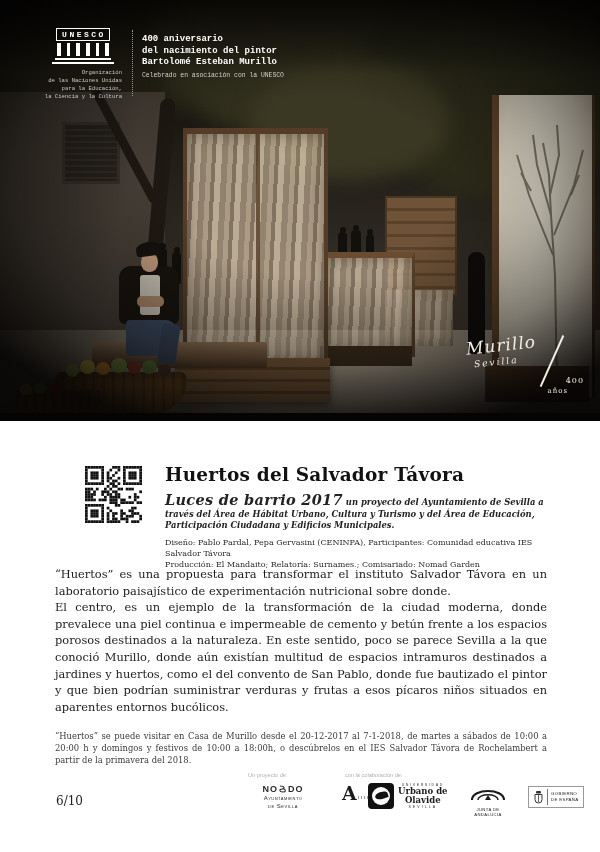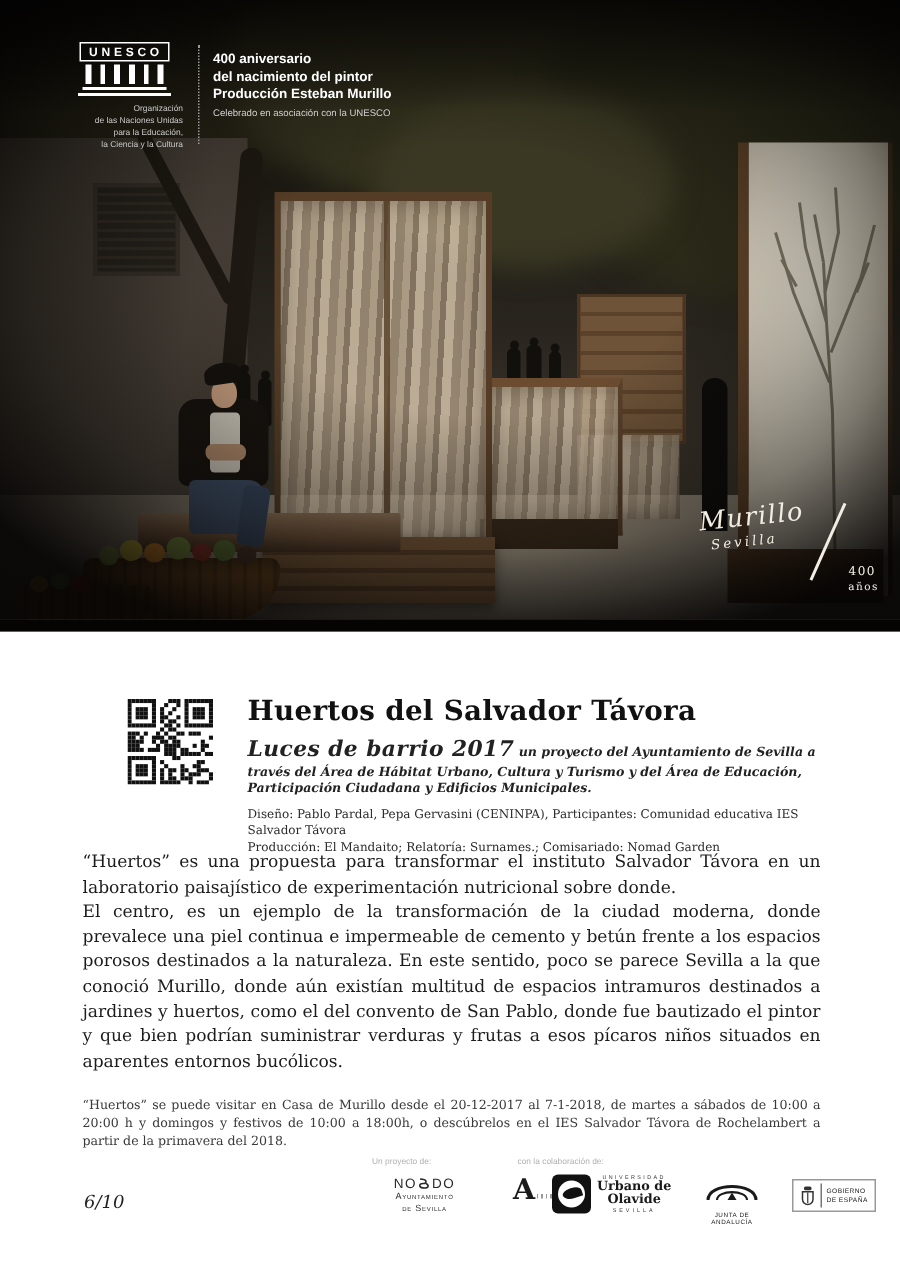--- a/index.html
+++ b/index.html
@@ -80,66 +80,66 @@
   .fruit{position:absolute;border-radius:50%;}
 
   
   .vignette{position:absolute;left:0;top:0;width:600px;height:413px;pointer-events:none;
             background:radial-gradient(ellipse 68% 62% at 52% 45%,rgba(0,0,0,0) 35%,rgba(6,5,3,.45) 72%,rgba(3,2,2,.92) 100%),
                        linear-gradient(rgba(4,3,2,.8) 0%,rgba(4,3,2,0) 18%);}
   .photo-strip{position:absolute;left:0;top:413px;width:600px;height:8px;background:#050403;}
 
   
   .banner{position:absolute;left:44px;top:28px;display:flex;align-items:flex-start;z-index:5;
-          font-family:Liberation Sans, sans-serif;}
+          font-family:Liberation Mono, monospace;}
   .temple{width:78px;display:flex;flex-direction:column;align-items:center;}
   .temple-top{border:1.5px solid #fff;color:#fff;font-size:8px;font-weight:bold;letter-spacing:2.5px;
               padding:2px 3px 1px 5px;line-height:1;}
   .temple-cols{display:flex;justify-content:space-between;width:52px;height:13px;margin-top:2px;}
   .temple-cols i{width:3.5px;background:#fff;}
   .temple-b1{width:56px;height:2px;background:#fff;margin-top:2px;}
   .temple-b2{width:62px;height:2px;background:#fff;margin-top:2px;}
   .org{margin-top:5px;color:#c9c9c9;font-size:5.6px;line-height:1.45;text-align:right;width:78px;}
   .banner-sep{border-left:1px dotted #999;height:66px;margin:2px 9px 0 10px;}
   .banner-text{padding-top:6px;}
   .banner-title{color:#fff;font-weight:bold;font-size:9px;line-height:1.3;}
   .banner-sub{color:#cfcfcf;font-size:6.4px;margin-top:3px;}
 
   
   .sig{position:absolute;right:14px;bottom:22px;color:#f2ede2;z-index:4;width:120px;height:66px;}
   .sig-name{position:absolute;left:0;top:2px;font-style:italic;font-size:17px;transform:rotate(-6deg);
             letter-spacing:1px;font-family:"DejaVu Serif",serif;}
   .sig-place{position:absolute;left:8px;top:24px;font-style:italic;font-size:9px;letter-spacing:2px;transform:rotate(-6deg);}
   .sig-slash{position:absolute;right:34px;top:0;width:1.5px;height:56px;background:#f2ede2;transform:rotate(24deg);}
   .sig-years{position:absolute;right:2px;bottom:14px;font-size:8px;letter-spacing:1px;}
-  .sig-unit{position:absolute;right:0;bottom:4px;font-size:7px;letter-spacing:1px;}
+  .sig-unit{position:absolute;right:18px;bottom:4px;font-size:7px;letter-spacing:1px;}
 
   
   .head-row{position:absolute;left:85px;top:466px;display:flex;}
   .qr{width:57px;height:57px;flex:0 0 57px;}
   .head-text{margin-left:23px;width:405px;}
   .title{font-size:18.5px;font-weight:600;letter-spacing:.2px;color:#111;line-height:1;}
   .subtitle{margin-top:5px;font-style:italic;color:#222;font-size:8.4px;line-height:1.35;font-weight:600;}
   .subtitle .lead{font-size:14.5px;letter-spacing:.3px;margin-right:3px;}
   .credits{margin-top:5px;font-size:8px;color:#2a2a2a;line-height:1.42;}
 
   .body-text{position:absolute;left:55px;top:566px;width:492px;font-size:11.4px;line-height:16.6px;
              text-align:justify;color:#1c1c1c;}
   .body-text p{margin:0;}
   .footnote{position:absolute;left:55px;top:730px;width:492px;font-size:8.4px;line-height:12px;
             text-align:justify;color:#3a3a3a;}
 
   
-  .pageno{position:absolute;left:56px;top:794px;font-style:italic;font-size:12px;color:#222;}
+  .pageno{position:absolute;left:56px;top:794px;font-size:12px;color:#222;}
   .foot-label{position:absolute;font-family:"Liberation Sans",sans-serif;font-size:5.6px;color:#b0b0b0;}
   .lbl-a{left:248px;top:772px;}
   .lbl-b{left:345px;top:772px;}
   .nosdo{position:absolute;left:243px;top:784px;width:80px;text-align:center;color:#2a2a2a;
          font-family:"Liberation Sans",sans-serif;}
-  .nosdo-top{font-size:9px;font-weight:normal;letter-spacing:1px;display:flex;align-items:center;justify-content:center;gap:1px;}
+  .nosdo-top{font-size:9px;font-weight:bold;letter-spacing:1px;display:flex;align-items:center;justify-content:center;gap:1px;}
   .nosdo-sub{font-size:6px;letter-spacing:.5px;margin-top:1px;line-height:1.3;font-variant:small-caps;}
   .icas{position:absolute;left:342px;top:786px;display:flex;align-items:flex-end;}
   .icas-letter{font-family:"DejaVu Serif",serif;font-size:19px;font-weight:bold;line-height:.8;color:#1a1a1a;}
   .icas-dots{width:10px;height:3px;margin:0 0 2px 1px;
              background:repeating-linear-gradient(90deg,#999 0 1px,transparent 1px 3px);}
   .upo{position:absolute;left:368px;top:783px;display:flex;align-items:center;}
   .upo-badge{width:26px;height:26px;background:#111;border-radius:4px;position:relative;}
   .upo-badge:before{content:"";position:absolute;left:4px;top:4px;width:18px;height:18px;border-radius:50%;background:#fff;}
   .upo-badge:after{content:"";position:absolute;left:7px;top:9px;width:13px;height:7px;border-radius:50% 50% 0 60%;
                    background:#111;transform:rotate(-18deg);}
@@ -247,21 +247,21 @@
           <div>de las Naciones Unidas</div>
           <div>para la Educación,</div>
           <div>la Ciencia y la Cultura</div>
         </div>
       </div>
       <div class="banner-sep"></div>
       <div class="banner-text">
         <div class="banner-title">
           <div>400 aniversario</div>
           <div>del nacimiento del pintor</div>
-          <div>Producción Esteban Murillo</div>
+          <div>Bartolomé Esteban Murillo</div>
         </div>
         <div class="banner-sub">Celebrado en asociación con la UNESCO</div>
       </div>
     </div>
 
     <div class="sig">
       <div class="sig-name">Murillo</div>
       <div class="sig-place">Sevilla</div>
       <div class="sig-slash"></div>
       <div class="sig-years">400</div>

